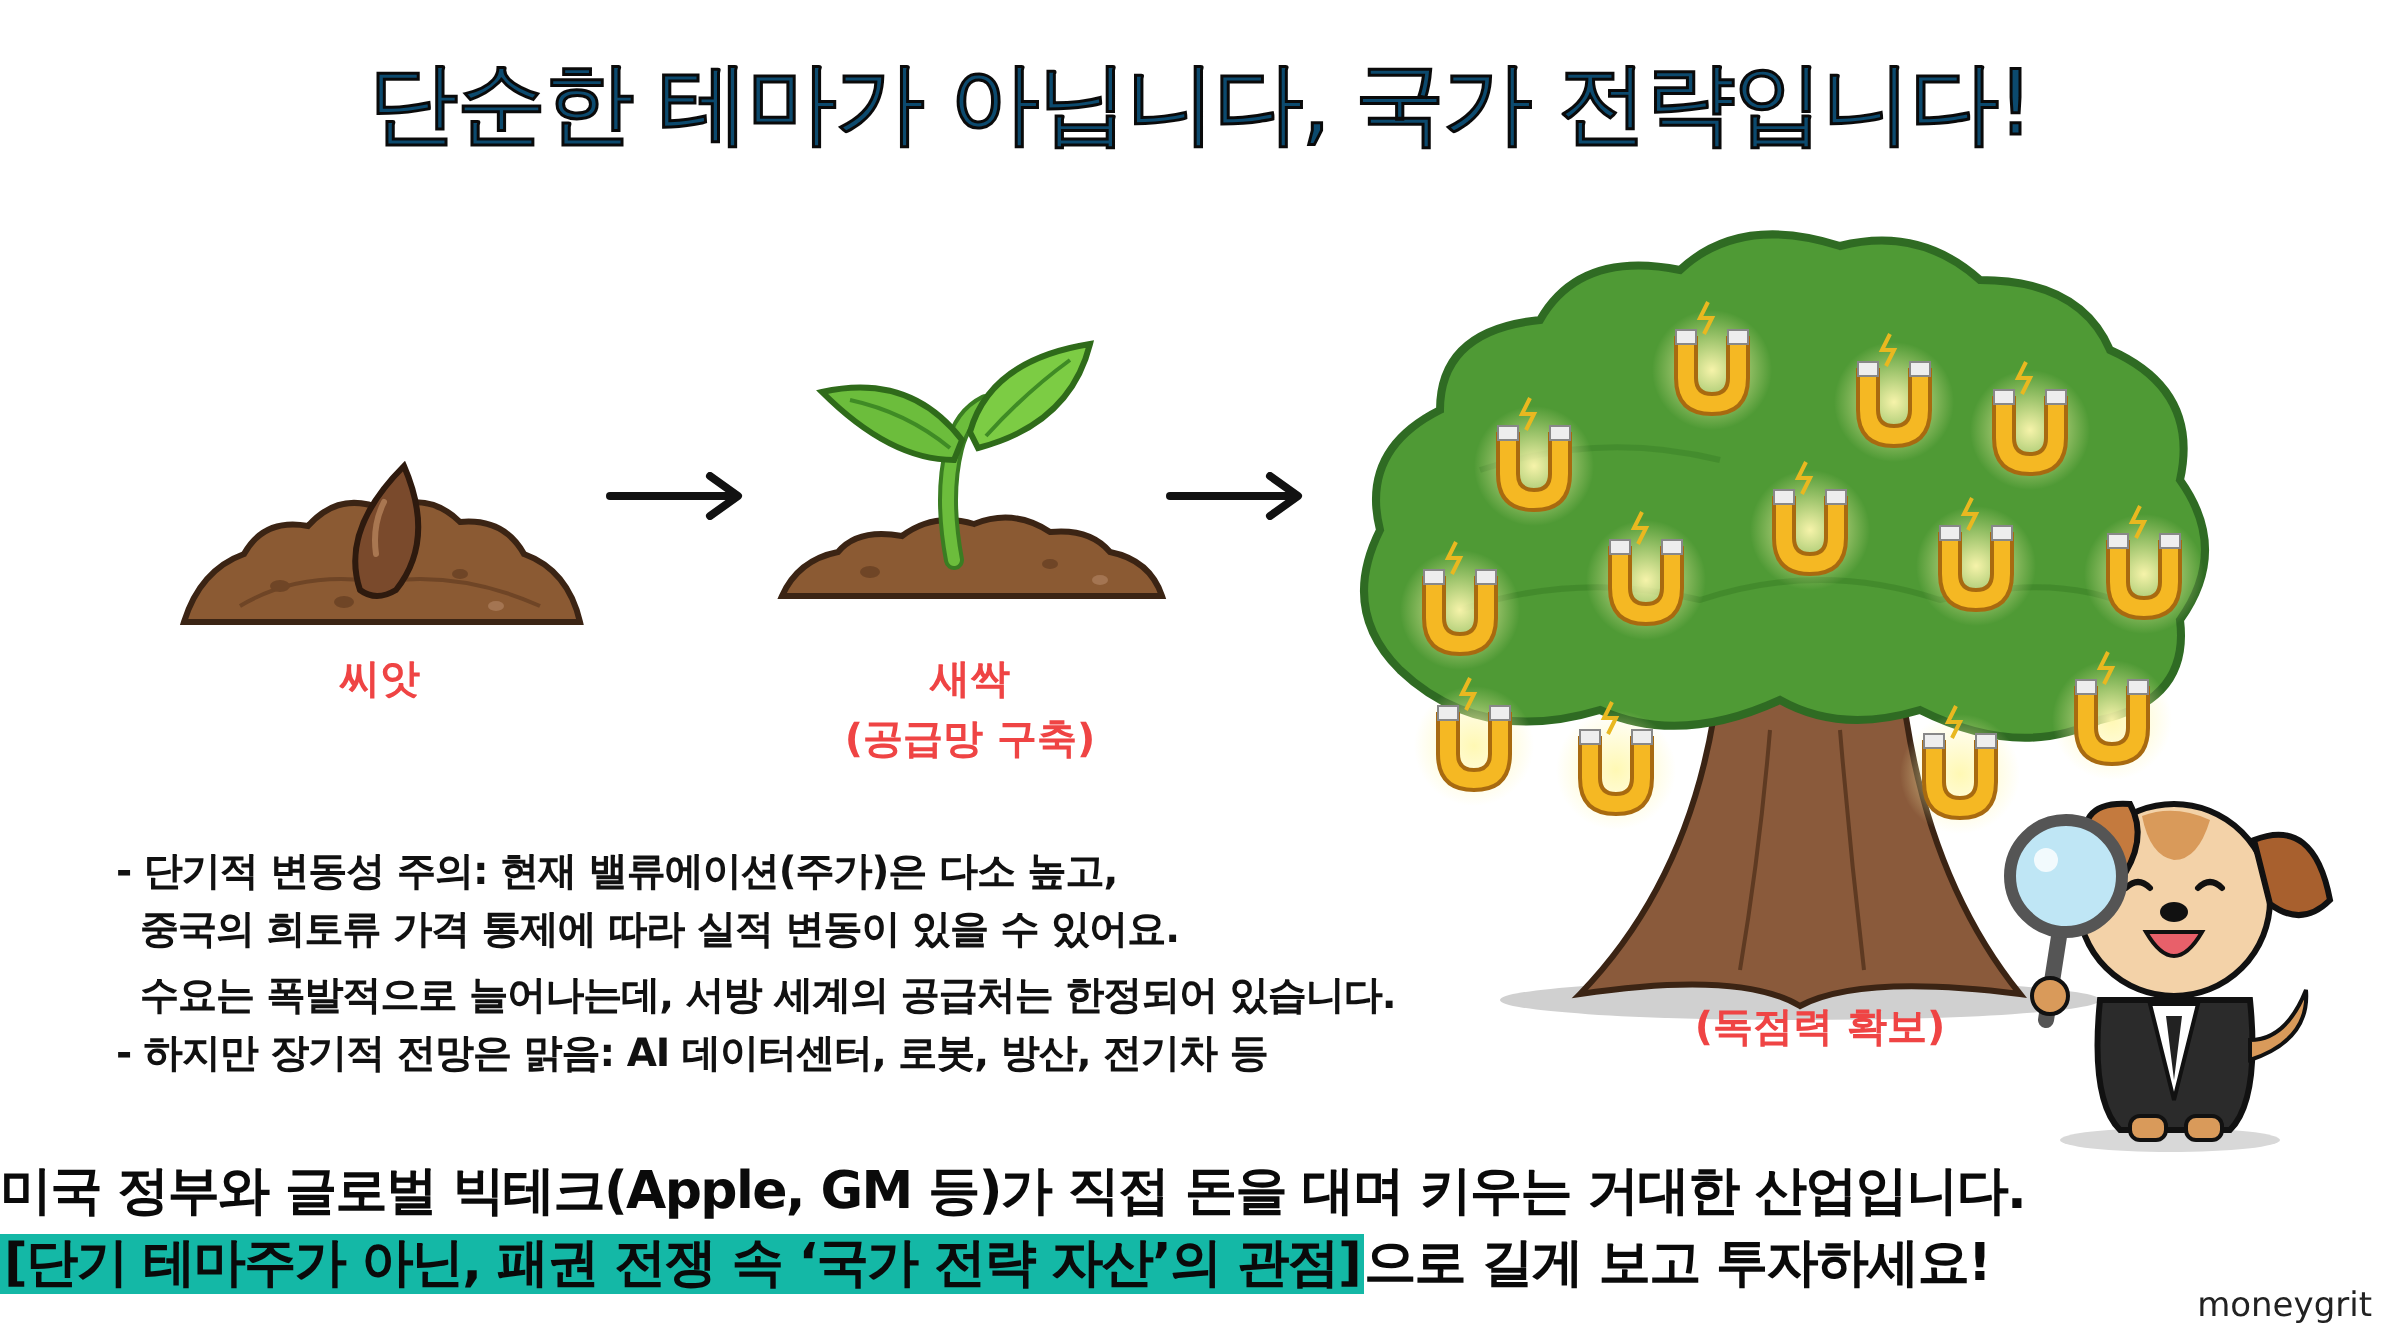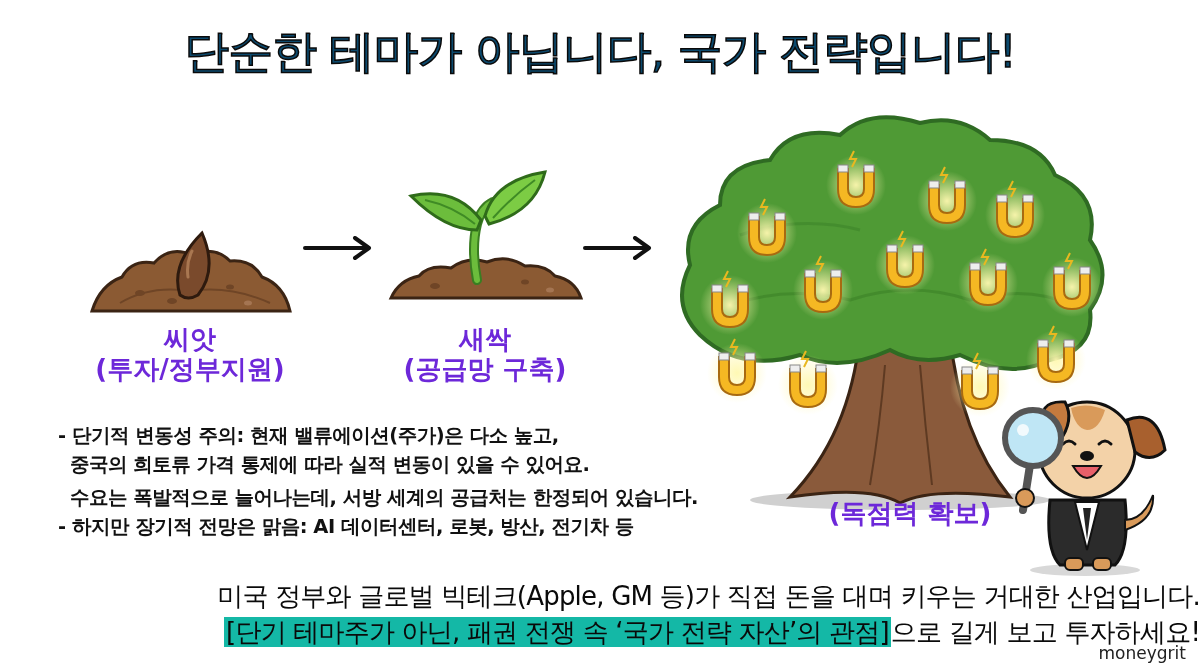--- a/index.html
+++ b/index.html
@@ -9,33 +9,33 @@
       font-family: "DejaVu Sans", "Liberation Sans", sans-serif;
       color: #111;
     }
     .title {
       position: absolute; left: 0; top: 22px; width: 1200px; text-align: center;
       font-size: 45px; font-weight: 400; letter-spacing: -1px; color: #0c4a6e;
       -webkit-text-stroke: 1.5px #0a0a0a;
     }
     .stage { position: absolute; }
     .caption {
-      position: absolute; text-align: center; font-weight: 700; font-size: 26px; line-height: 30px; color: #6d28d9;
+      position: absolute; text-align: center; font-weight: 700; font-size: 20px; line-height: 30px; color: #ef4444;
     }
     .arrow { position: absolute; }
     .bullets {
       position: absolute; left: 58px; top: 421px; width: 740px;
       font-size: 19.5px; font-weight: 700; line-height: 29px; color: #111; letter-spacing: -0.5px;
     }
     .bullet { margin-bottom: 4px; }
     .bullet .line { white-space: nowrap; }
     .bullet .cont { padding-left: 12px; }
     .bottom {
-      position: absolute; left: 0; top: 578px; width: 1200px; text-align: right;
-      font-size: 26px; font-weight: 400; line-height: 36px; color: #0a0a0a; letter-spacing: -0.8px;
+      position: absolute; left: 0; top: 578px; width: 1200px; text-align: left;
+      font-size: 26px; font-weight: 700; line-height: 36px; color: #0a0a0a; letter-spacing: -0.8px;
     }
     .bottom .row { white-space: nowrap; }
     .hl { background: #14b8a6; padding: 0 2px; }
     .watermark {
       position: absolute; right: 14px; bottom: 6px; font-size: 17px; color: #222;
       font-family: "DejaVu Sans", sans-serif;
     }
   </style>
 </head>
 <body>
@@ -49,21 +49,20 @@
     <ellipse cx="60" cy="78" rx="5" ry="3" fill="#6f4526"></ellipse>
     <ellipse cx="150" cy="72" rx="4" ry="2.5" fill="#6f4526"></ellipse>
     <ellipse cx="92" cy="86" rx="5" ry="3" fill="#6f4526"></ellipse>
     <ellipse cx="168" cy="88" rx="4" ry="2.5" fill="#a47552"></ellipse>
     <path d="M100 80 Q90 50 122 18 Q138 55 118 80 Q108 86 100 80 Z" fill="#7a4a2c" stroke="#2e1a0e" stroke-width="3"></path>
     <path d="M112 36 Q106 48 108 62" fill="none" stroke="#a97751" stroke-width="3" stroke-linecap="round"></path>
   </svg>
 </div>
 <div class="caption" style="left:60px; top:324px; width:260px;">
   <div>씨앗</div>
-  <div>(투자/정부지원)</div>
 </div>
 
 <svg class="arrow" style="left:303px; top:236px;" width="70" height="24" viewBox="0 0 70 24">
   <line x1="2" y1="12" x2="64" y2="12" stroke="#111" stroke-width="4" stroke-linecap="round"></line>
   <polyline points="52,2 66,12 52,22" fill="none" stroke="#111" stroke-width="4" stroke-linecap="round" stroke-linejoin="round"></polyline>
 </svg>
 
 <div class="stage" style="left:385px; top:168px; width:200px; height:140px;">
   <svg width="200" height="140" viewBox="0 0 200 140">
     <path d="M6 130 Q14 112 34 108 Q44 96 66 100 Q82 88 102 94 Q122 86 140 98 Q160 96 170 108 Q190 112 196 130 Z" fill="#8b5a33" stroke="#3b2414" stroke-width="3"></path>

